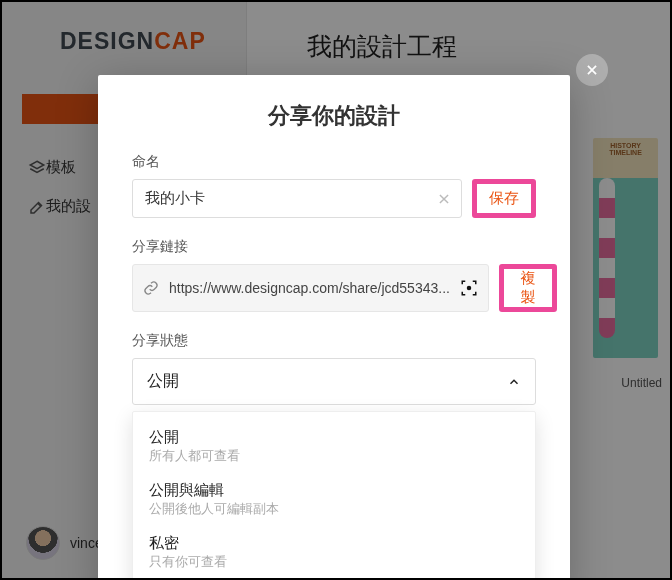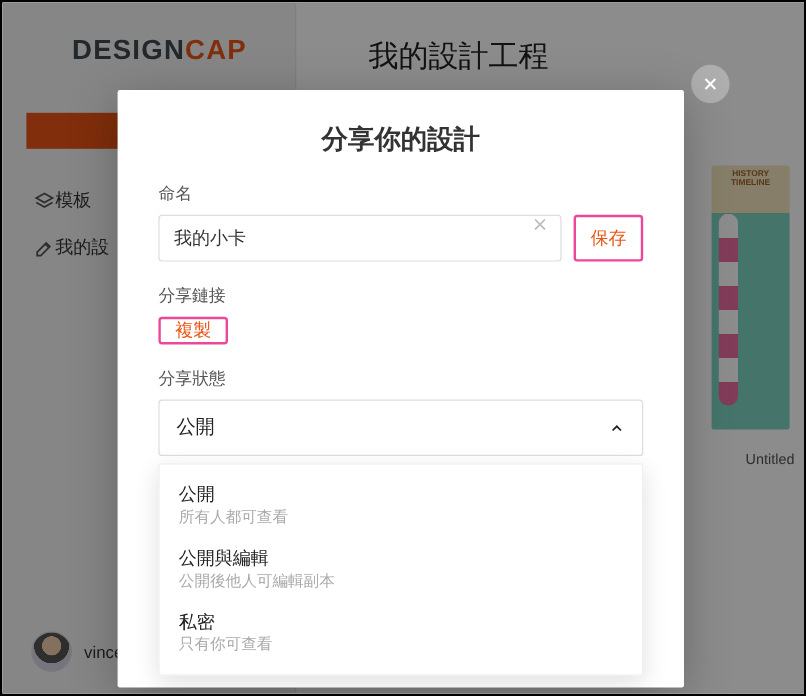--- a/index.html
+++ b/index.html
@@ -20,24 +20,24 @@
   .user { position: absolute; left: 24px; bottom: 18px; display: flex; align-items: center; gap: 10px; }
   .avatar { width: 34px; height: 34px; border-radius: 50%; background: radial-gradient(circle at 50% 35%, #f1cdaa 30%, #555 31% 55%, #d9d3e6 56%); border: 1px solid #ddd; }
   .user-name { font-size: 14px; color: #333; }
 
   .overlay { position: absolute; inset: 0; background: rgba(0,0,0,.45); }
   .modal { position: absolute; left: 96px; top: 73px; width: 472px; background: #fff; border-radius: 2px; box-shadow: 0 8px 40px rgba(0,0,0,.25); padding: 26px 34px 10px; }
   .close { position: absolute; right: 62px; top: 52px; width: 32px; height: 32px; border-radius: 50%; background: rgba(180,180,180,.85); display: flex; align-items: center; justify-content: center; color: #fff; font-size: 16px; cursor: pointer; }
   .modal h2 { text-align: center; font-size: 22px; font-weight: 700; color: #333; margin-bottom: 22px; }
   .field-label { font-size: 14px; color: #555; margin-bottom: 8px; }
   .row { display: flex; gap: 10px; margin-bottom: 20px; align-items: stretch; }
-  .input-wrap { flex: 1; position: relative; border: 1px solid #ddd; border-radius: 3px; display: flex; }
+  .input-wrap { flex: 1; position: relative; border: 1px solid #ddd; border-radius: 3px; display: flex; align-items: center; }
   .input-text { flex: 1; border: none; outline: none; padding: 10px 12px; font-size: 15px; color: #333; background: transparent; }
   .clear-x { padding: 0 10px; color: #bbb; font-size: 18px; cursor: pointer; }
-  .orange-btn { min-width: 58px; border: 2px solid #ec4899; background: #fff; color: #ea5514; font-size: 15px; border-radius: 3px; padding: 0 12px; cursor: pointer; }
+  .orange-btn { min-width: 58px; border: 5px solid #ec4899; background: #fff; color: #ea5514; font-size: 15px; border-radius: 3px; padding: 0 12px; cursor: pointer; }
   .link-box { flex: 1; border: 1px solid #e6e6e6; border-radius: 3px; display: flex; align-items: center; background: #f5f5f5; }
   .link-icon { padding: 0 10px; color: #888; display:flex; }
   .link-text { flex: 1; padding: 10px 0; font-size: 14px; color: #444; white-space: nowrap; overflow: hidden; text-overflow: ellipsis; }
   .scan { padding: 0 10px; color: #222; display:flex; cursor: pointer; }
   .select { border: 1px solid #ddd; border-radius: 3px; padding: 12px 14px; display: flex; align-items: center; justify-content: space-between; font-size: 16px; color: #222; cursor: pointer; }
   .dropdown { margin-top: 6px; border: 1px solid #eee; box-shadow: 0 6px 20px rgba(0,0,0,.12); border-radius: 2px; padding: 8px 0; }
   .opt { padding: 8px 16px; cursor: pointer; }
   .opt .t { font-size: 15px; color: #222; }
   .opt .d { font-size: 13px; color: #aaa; margin-top: 0; }
   svg { display: block; }
@@ -105,20 +105,35 @@
         <svg width="14" height="14" viewBox="0 0 24 24" stroke="#bbb" stroke-width="2.5" fill="none">
             <path d="M5 5l14 14M19 5L5 19"></path>
           </svg>
       </span>
     </div>
     <button class="orange-btn">保存</button>
   </div>
 
   <div class="field-label">分享鏈接</div>
   <div class="row">
+    <div class="link-box">
+      <span class="link-icon">
+        <svg width="16" height="16" viewBox="0 0 24 24" fill="none" stroke="#888" stroke-width="2">
+            <path d="M10 14a5 5 0 0 0 7 0l3-3a5 5 0 0 0-7-7l-1 1"></path>
+            <path d="M14 10a5 5 0 0 0-7 0l-3 3a5 5 0 0 0 7 7l1-1"></path>
+          </svg>
+      </span>
+      <div class="link-text">https://www.designcap.com/share/jcd55343...</div>
+      <span class="scan">
+        <svg width="18" height="18" viewBox="0 0 24 24" fill="none" stroke="#111" stroke-width="2">
+            <path d="M3 7V3h4M21 7V3h-4M3 17v4h4M21 17v4h-4"></path>
+            <circle cx="12" cy="12" r="2" fill="#111"></circle>
+          </svg>
+      </span>
+    </div>
     <button class="orange-btn">複製</button>
   </div>
 
   <div class="field-label">分享狀態</div>
   <div class="select">
     <span>公開</span>
     <svg width="14" height="14" viewBox="0 0 24 24" fill="none" stroke="#222" stroke-width="2.5">
         <path d="M6 15l6-6 6 6"></path>
       </svg>
   </div>

